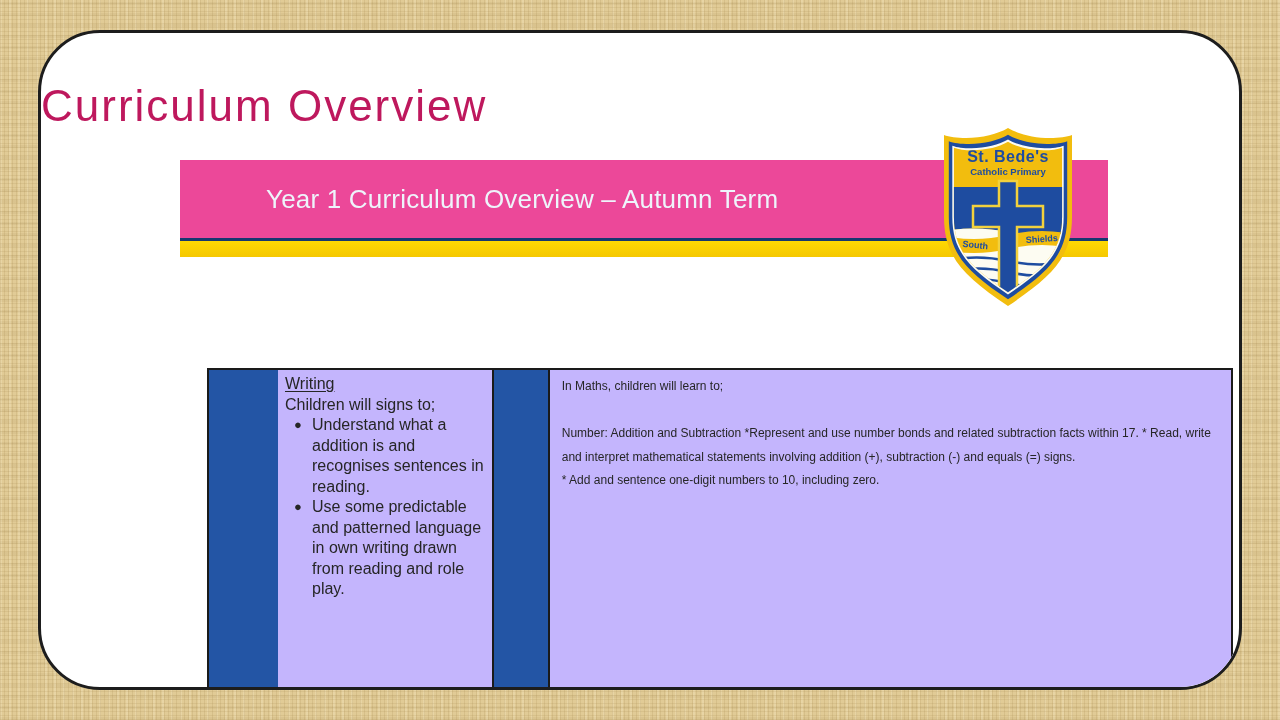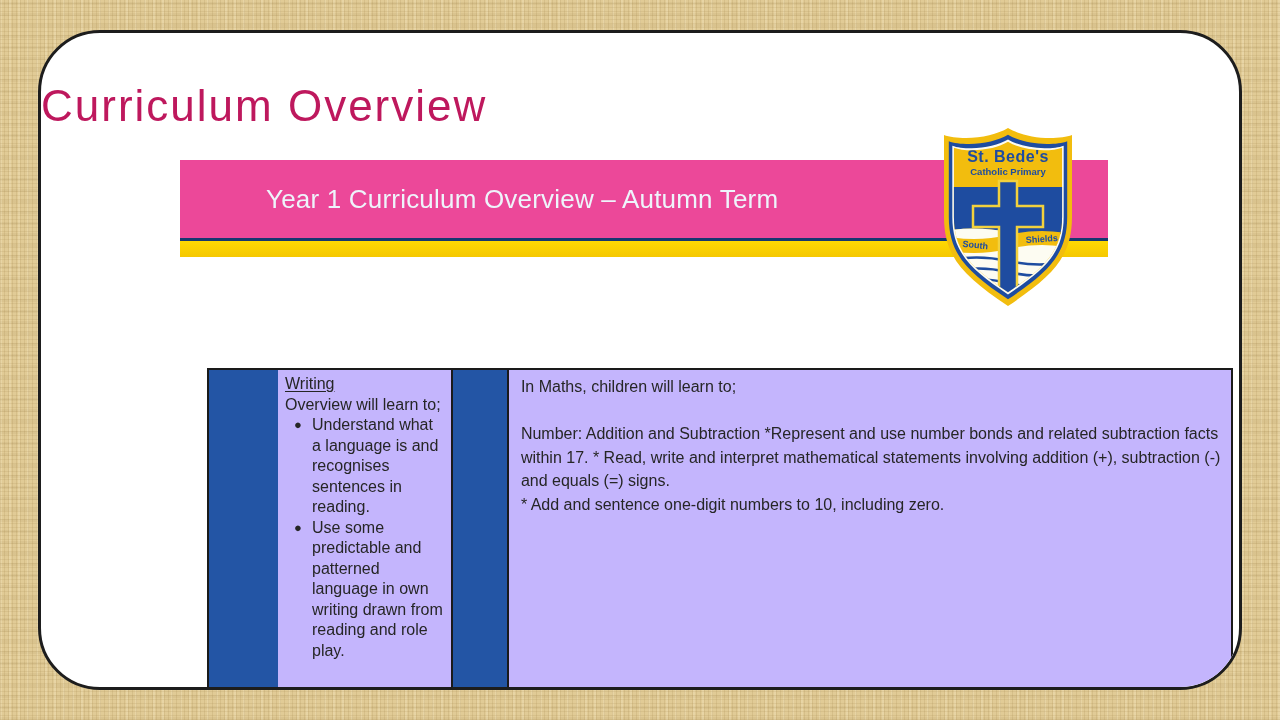--- a/index.html
+++ b/index.html
@@ -51,21 +51,21 @@
   .bar-2{width:54px;border-left:2px solid #1a1a1a;border-right:2px solid #1a1a1a;position:relative;}
   .anchor-dot{
     position:absolute;bottom:3px;left:50%;transform:translateX(-50%);
     width:9px;height:7px;background:#9db9e2;border-radius:1px;
   }
   .cell{box-sizing:border-box;color:#262626;}
   .cell-left{
     width:367px;padding:4px 6px 0 7px;font-size:16px;line-height:20.5px;
   }
   .cell-right{
-    flex:1 1 auto;padding:5px 8px 0 12px;font-size:16px;line-height:23.5px;
+    flex:1 1 auto;padding:5px 8px 0 12px;font-size:12px;line-height:23.5px;
   }
   .sec-heading{text-decoration:underline;text-underline-offset:2px;}
   .bullet{display:flex;}
   .b-dot{flex:0 0 27px;padding-left:9px;box-sizing:border-box;font-size:13px;}
   .b-txt{flex:1 1 auto;}
   .spacer-line-r{height:23.5px;}
   .crest text{font-weight:bold;fill:#1e4ca0;}
 </style>
 </head>
 <body>
@@ -107,24 +107,24 @@
       <text x="37" y="123" text-anchor="middle" font-size="9" transform="rotate(6 37 123)">South</text>
       <text x="104" y="117" text-anchor="middle" font-size="9" transform="rotate(-4 104 117)">Shields</text>
     </g>
   </svg>
 
   <div class="doc-table">
     <div class="blue-bar bar-1"></div>
 
     <div class="cell cell-left">
       <div class="sec-heading">Writing</div>
-      <div>Overview will learn to;</div>
+      <div>Children will signs to;</div>
       <div class="bullet">
           <span class="b-dot">●</span>
-          <span class="b-txt">Understand what a language is and recognises sentences in reading.</span>
+          <span class="b-txt">Understand what a addition is and recognises sentences in reading.</span>
         </div>
       <div class="bullet">
           <span class="b-dot">●</span>
           <span class="b-txt">Use some predictable and patterned language in own writing drawn from reading and role play.</span>
         </div>
 
     </div>
 
     <div class="blue-bar bar-2">
       <span class="anchor-dot"></span>

